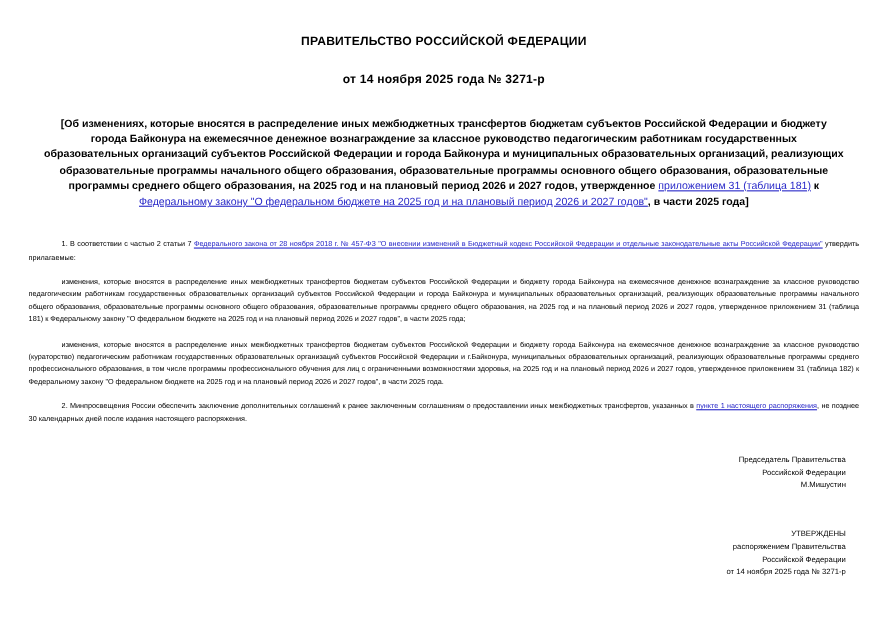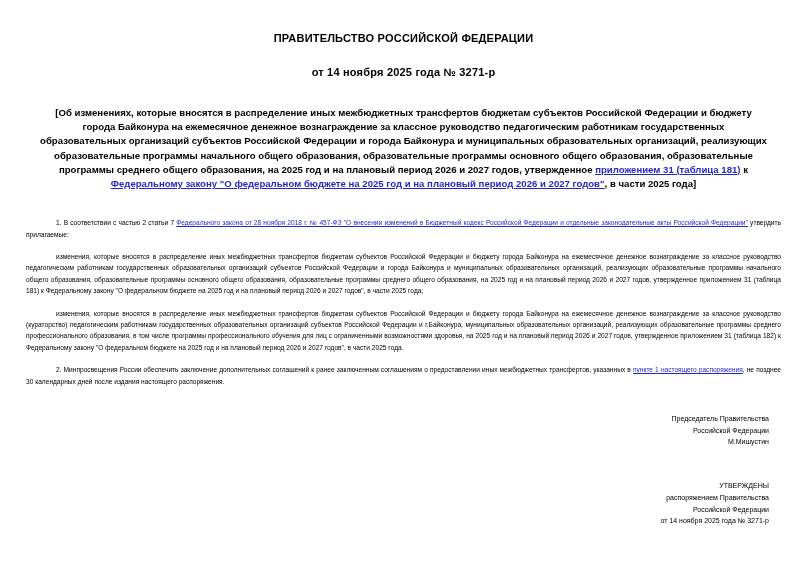--- a/index.html
+++ b/index.html
@@ -39,21 +39,21 @@
   .doc-date  { margin-bottom: 0; }
 
   
   .title-block {
     margin: 28px 22px 0 22px;
     text-align: center;
     font-weight: bold;
     font-size: 9.6px;
     line-height: 14.2px;
   }
-  .title-block .lnk { color: #2727c8; font-weight: bold; }
+  .title-block .lnk { color: #2727c8; font-weight: normal; }
 
   
   .body-area {
     margin: 26px 8px 0 8px;
     font-size: 6.6px;
     line-height: 11.4px;
     text-align: justify;
   }
   .para {
     text-indent: 30px;

